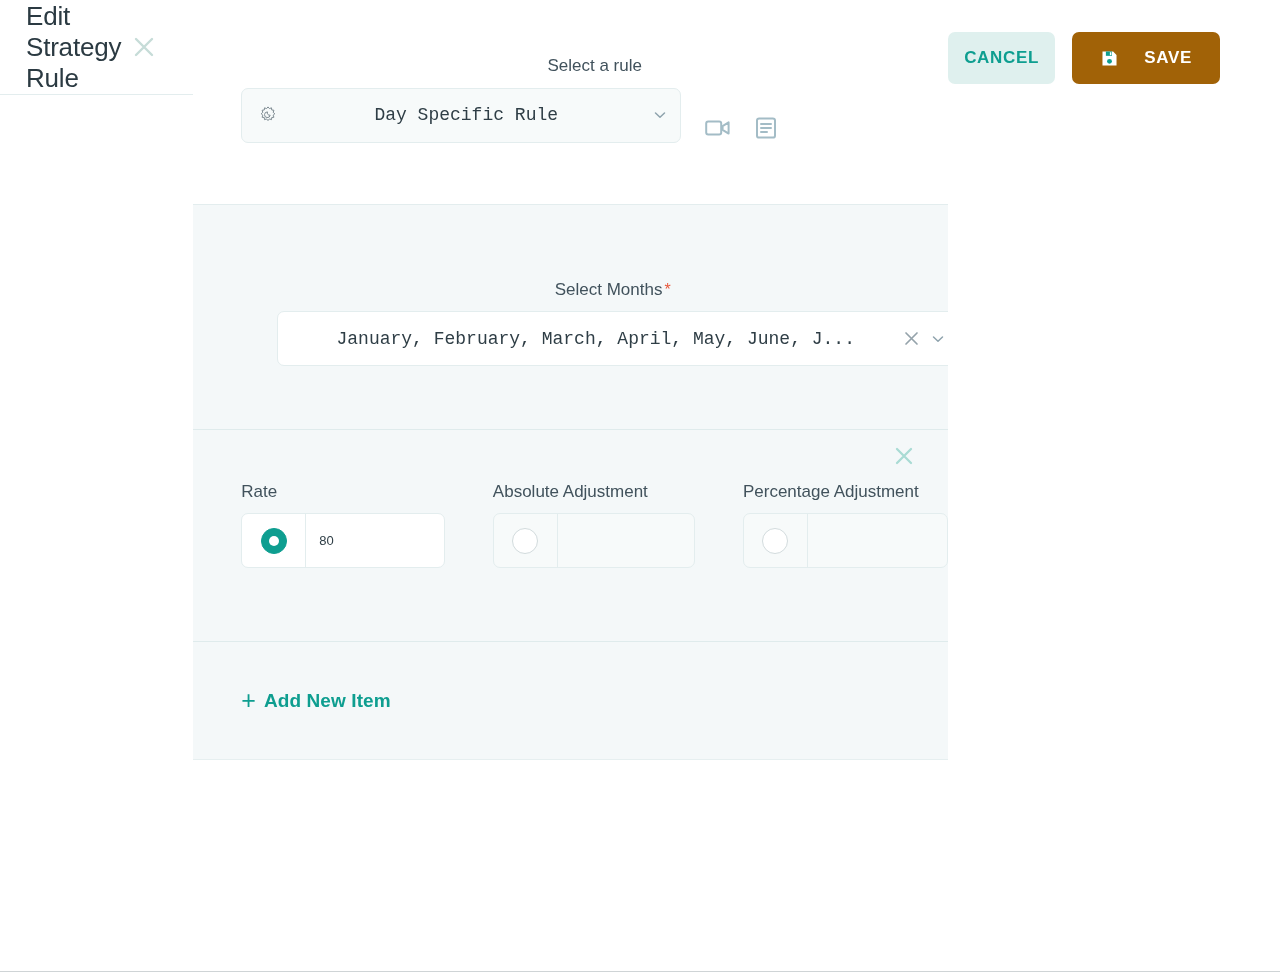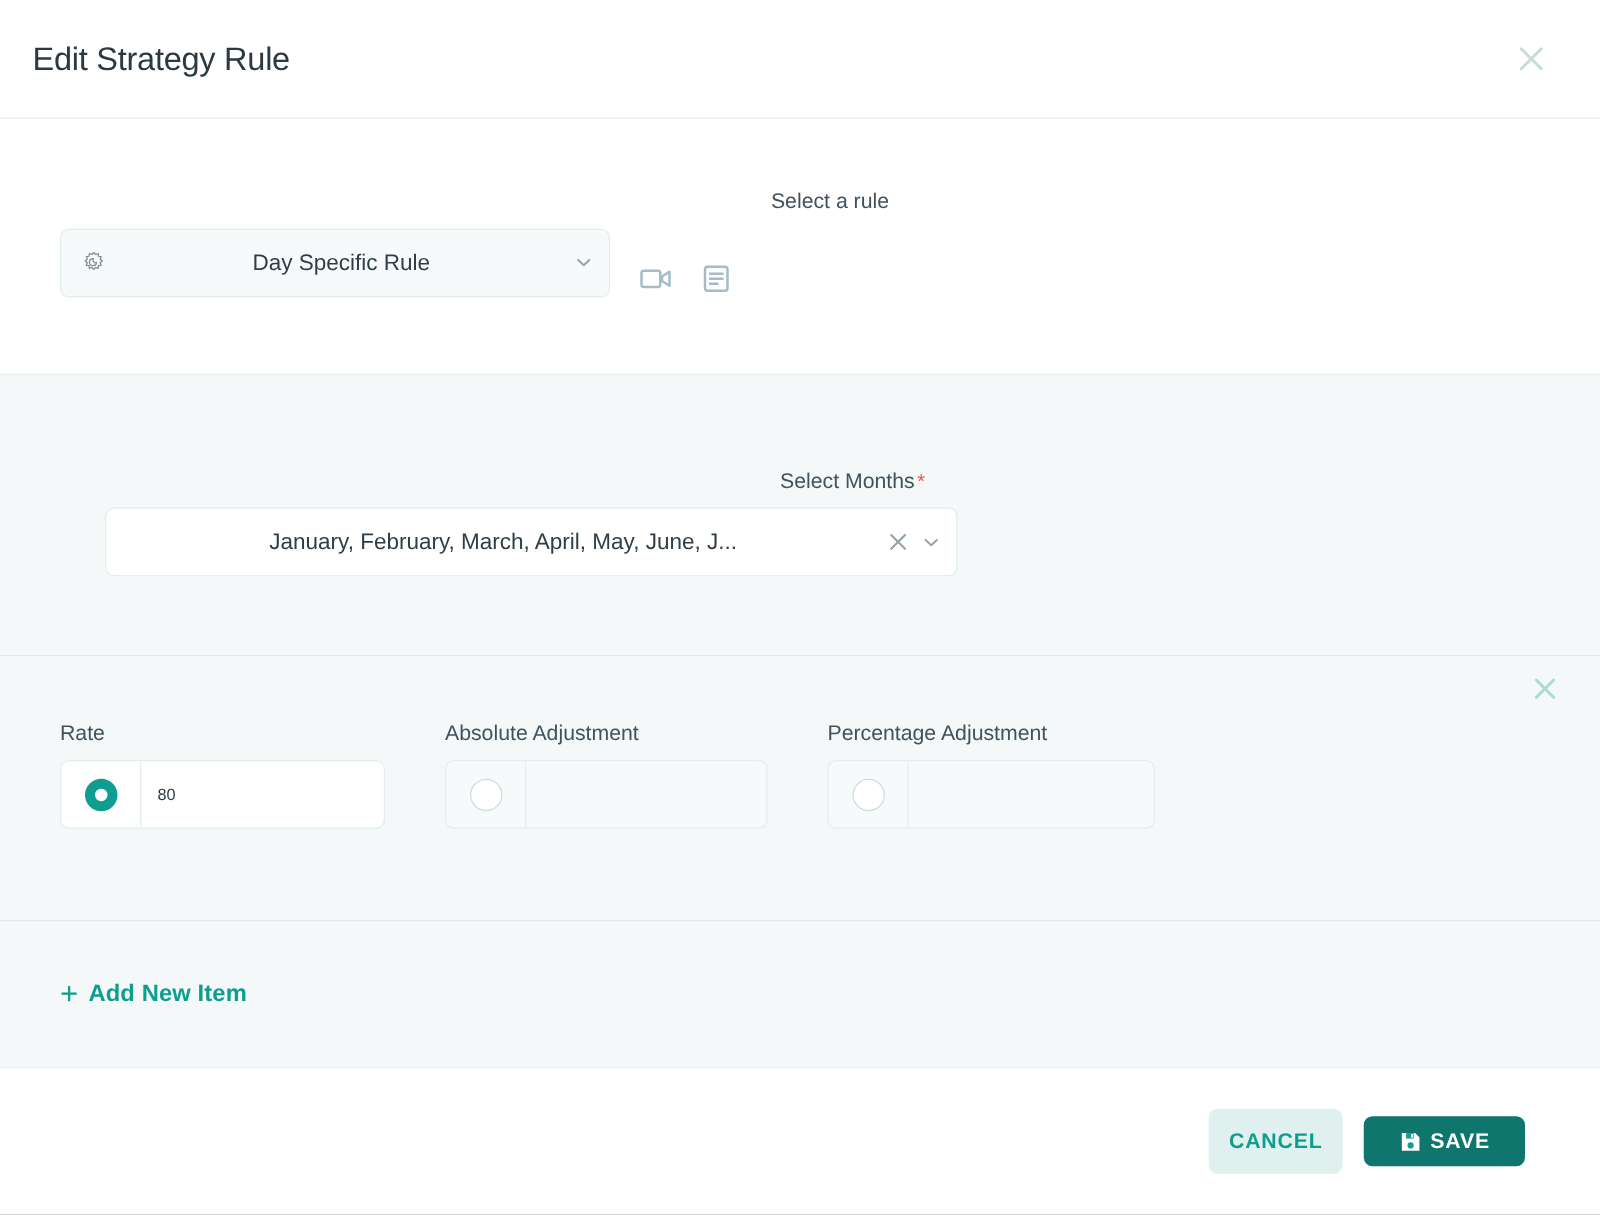--- a/index.html
+++ b/index.html
@@ -11,21 +11,21 @@
     background: #ffffff;
     overflow: hidden;
   }
   .dialog {
     position: relative;
     width: 1280px;
     height: 972px;
     background: #ffffff;
     border-bottom: 1px solid #cfd4d6;
     display: flex;
-    flex-direction: column;
+    flex-direction: row;
   }
 
   
   .dialog-header {
     height: 95px;
     flex: 0 0 95px;
     border-bottom: 1px solid #e3edee;
     display: flex;
     align-items: center;
     justify-content: space-between;
@@ -104,20 +104,21 @@
     cursor: pointer;
     padding: 0 12px 0 16px;
   }
   .select-box.white { background: #ffffff; }
   .select-value {
     font-size: 18px;
     color: #2f3e46;
     white-space: nowrap;
     overflow: hidden;
     flex: 1 1 auto;
+    font-family: Liberation Mono, monospace;
   }
   .gear-ic { margin-right: 12px; display:flex; align-items:center; }
   .chev { margin-left: 10px; display: flex; align-items: center; }
   .clear-x { margin-left: 6px; display: flex; align-items: center; cursor: pointer; }
 
   .rule-row { display: flex; align-items: center; gap: 22px; }
   .rule-select { width: 440px; }
   .icon-btn {
     width: 30px; height: 30px;
     display: flex; align-items: center; justify-content: center;
@@ -230,25 +231,25 @@
     align-items: center;
     justify-content: center;
   }
   .btn-cancel {
     background: #dff0ee;
     color: #0e9e90;
     height: 52px;
     padding: 0 16px;
   }
   .btn-save {
-    background: #0f766e;
+    background: #a16207;
     color: #ffffff;
-    height: 40px;
+    height: 52px;
     padding: 0 28px;
-    gap: 6px;
+    gap: 25px;
   }
 </style>
 </head>
 <body>
 
 <div class="dialog">
 
   <div class="dialog-header">
     <div class="dialog-title">Edit Strategy Rule</div>
     <div class="close-btn">

